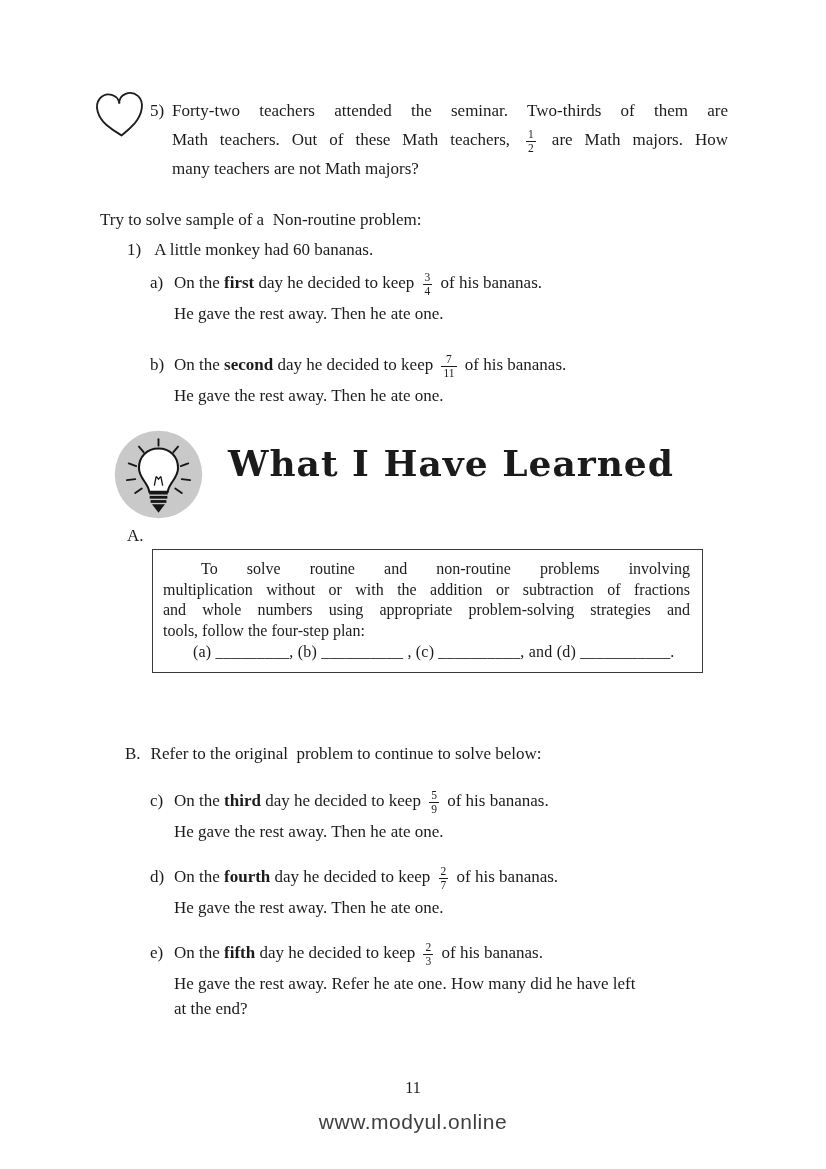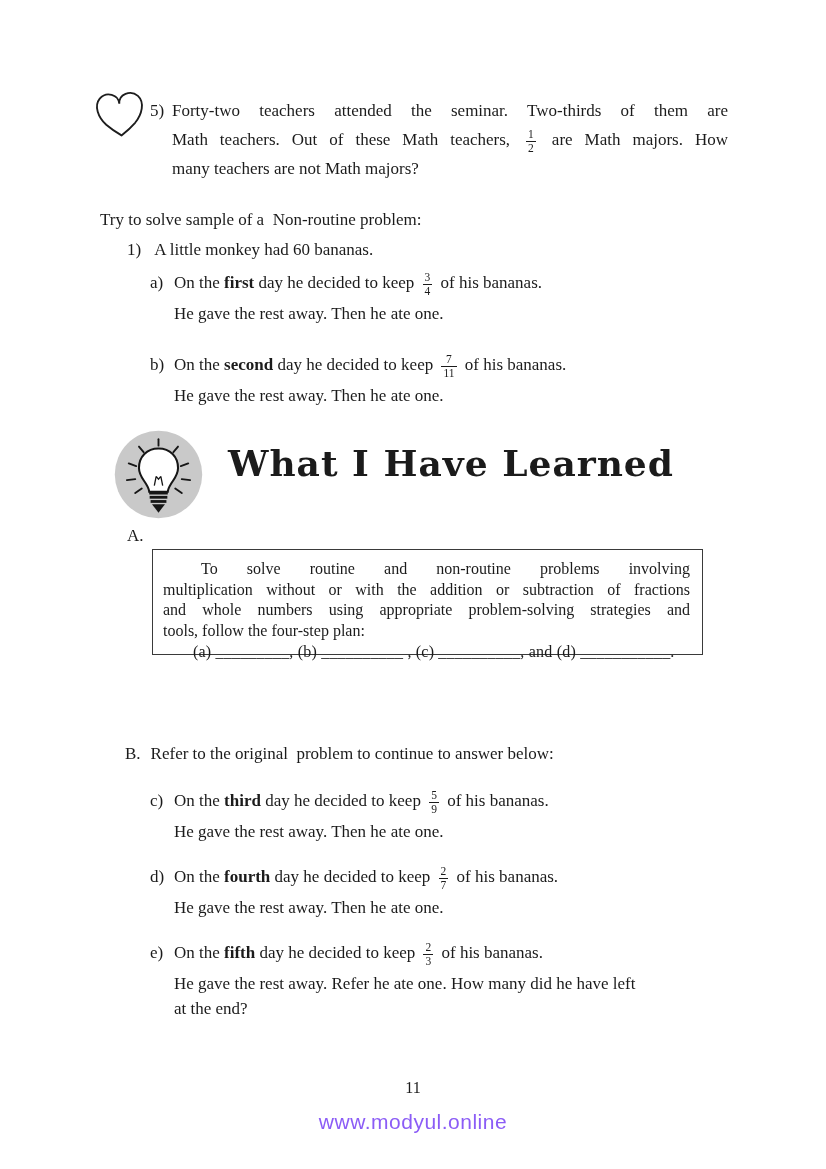--- a/index.html
+++ b/index.html
@@ -48,38 +48,38 @@
 
   
   .learned-heading {
     left: 228px; top: 442px;
     font-family: "DejaVu Serif", serif;
     font-weight: bold; 
     font-size: 36px; letter-spacing: 1px;
   }
   .a-label { left: 127px; top: 524px; line-height: 24px; }
   .learn-box {
-    left: 152px; top: 549px; width: 551px; height: 106px;
+    left: 152px; top: 549px; width: 551px; height: 124px;
     border: 1px solid #3a3a3a;
     padding: 9px 12px 0 10px;
     font-size: 16px;
   }
   .box-line { line-height: 20.5px; }
   .box-line.indent { text-indent: 38px; }
   .box-blanks { line-height: 21.5px; padding-left: 30px; letter-spacing: 0.2px; }
 
   .b-row { left: 125px; top: 742px; display: flex; gap: 10px; line-height: 24px; }
   .b-text { white-space: pre-wrap; }
 
   
   .page-number { left: 0; top: 1076px; width: 100%; text-align: center; font-size: 16px; line-height: 24px; }
   .watermark {
     left: 0; top: 1110px; width: 100%; text-align: center;
     font-family: "Liberation Sans", sans-serif;
-    font-size: 21px; color: #8b5cf6; letter-spacing: 0.5px;
+    font-size: 21px; color: #404040; letter-spacing: 0.5px;
   }
   b.day { font-weight: bold; margin-top: 32px; }
 </style>
 </head>
 <body>
 
 <div class="page">
 
   <div class="abs heart-wrap">
     <svg viewBox="0 0 60 60" width="56" height="60">
@@ -158,21 +158,21 @@
   <div class="abs learn-box">
     <div class="box-line jline indent">To solve routine and non-routine problems involving</div>
     <div class="box-line jline">multiplication without or with the addition or subtraction of fractions</div>
     <div class="box-line jline">and whole numbers using appropriate problem-solving strategies and</div>
     <div class="box-line">tools, follow the four-step plan:</div>
     <div class="box-blanks">(a) _________, (b) __________ , (c) __________, and (d) ___________.</div>
   </div>
 
   <div class="abs b-row">
     <span>B.</span>
-    <span class="b-text">Refer to the original  problem to continue to answer below:</span>
+    <span class="b-text">Refer to the original  problem to continue to solve below:</span>
   </div>
 
   <div class="letter-item" style="top:784px">
     <span class="li-label">c)</span>
     <div class="li-body">
       <div class="li-line1"><span>On the</span> <b class="day">third</b> <span>day he decided to keep</span> <span class="frac">
             <span class="fnum">5</span>
             <span class="fden">9</span>
           </span> <span>of his bananas.</span></div>
       <div class="li-line2">He gave the rest away. Then he ate one.</div>

